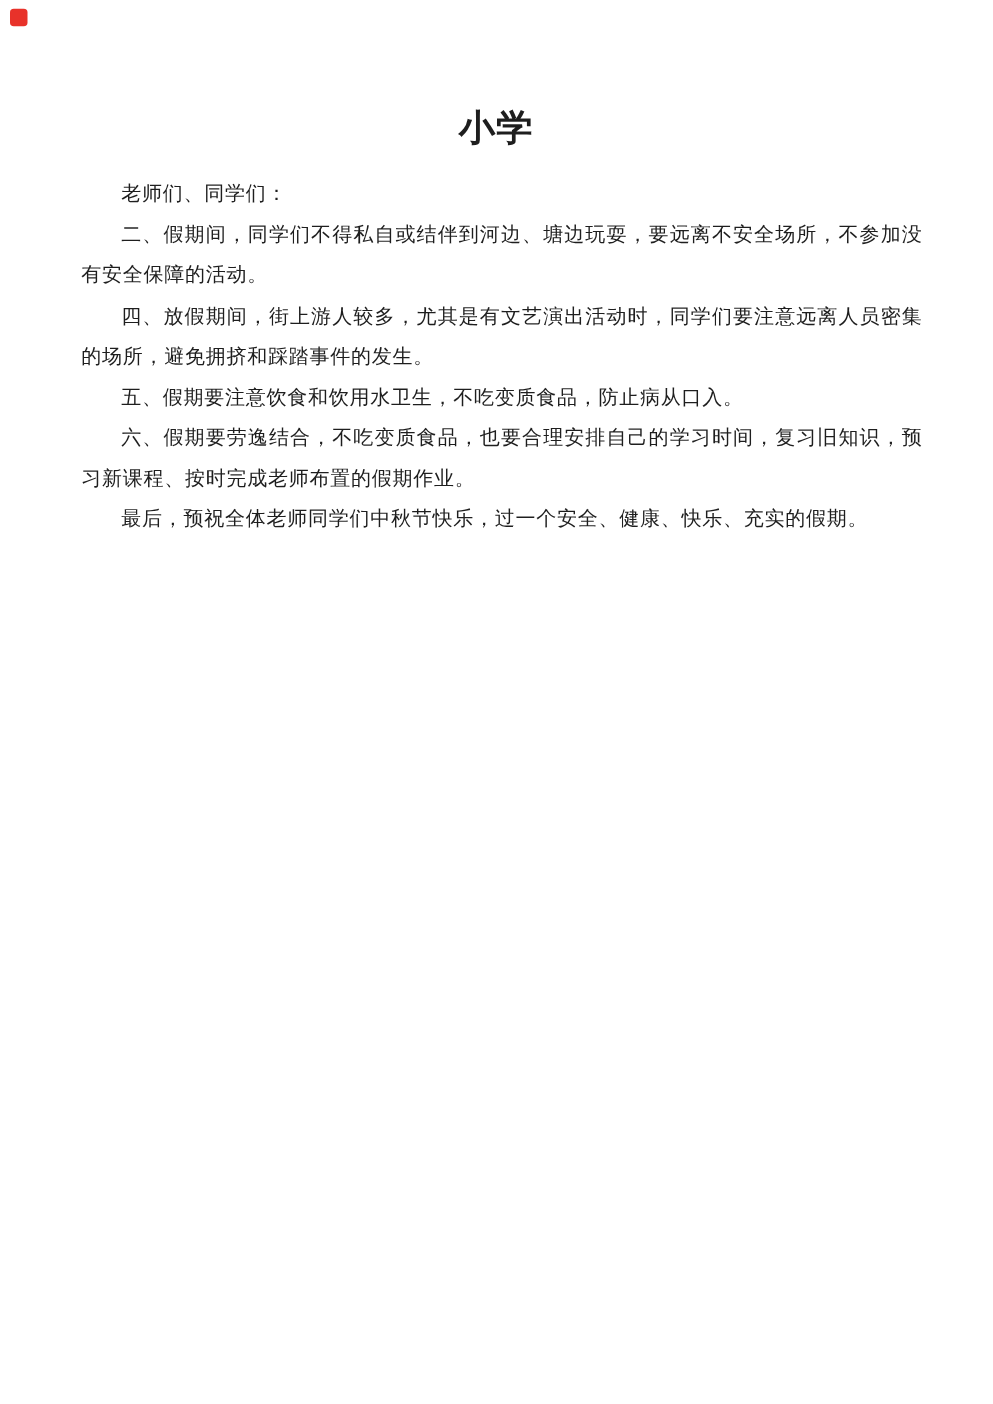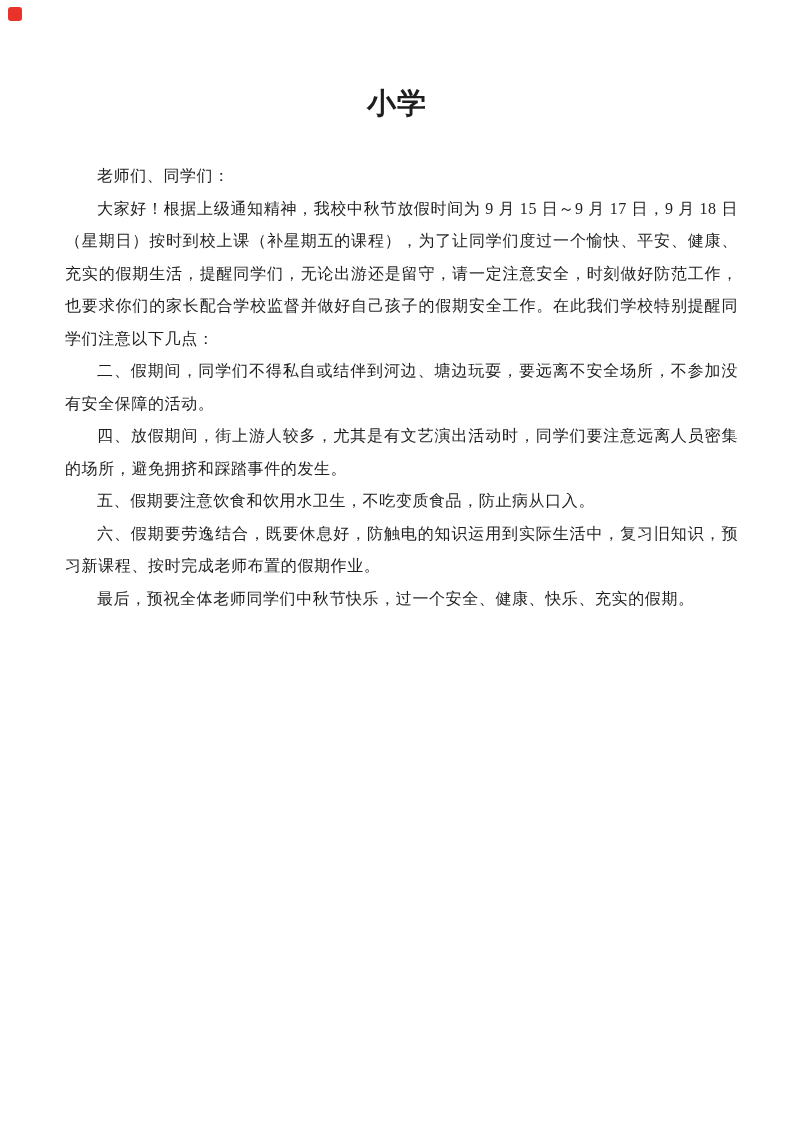--- a/index.html
+++ b/index.html
@@ -29,21 +29,21 @@
     padding-top: 82px;
     text-align: center;
   }
   .title-line {
     font-size: 29px;
     line-height: 42px;
     font-weight: bold;
     letter-spacing: 1px;
   }
   .doc-body {
-    margin: 36px 56px 0 65px;
+    margin: 16px 56px 0 65px;
   }
   .doc-body p {
     margin: 0;
     padding: 0;
     font-size: 16px;
     line-height: 32.5px;
     letter-spacing: 0.6px;
     text-indent: 2em;
     text-align: justify;
     text-justify: inter-ideograph;
@@ -54,20 +54,19 @@
 
 <div class="page" style="background: rgb(255, 255, 255); color: rgb(30, 30, 30);">
   <div class="corner-marker" style="background: rgb(232, 50, 42);"></div>
 
   <div class="title-block">
     <div class="title-line">小学</div>
   </div>
 
   <div class="doc-body">
       <p>老师们、同学们：</p>
-      <p>大家好！根据上级通知精神，我校中秋节放假时间为 9 月 15 日～9 月 17 日，9 月 18 日（星期日）按时到校上课（补星期五的课程），为了让同学们度过一个愉快、平安、健康、充实的假期生活，提醒同学们，无论出游还是留守，请一定注意安全，时刻做好防范工作，也要求你们的家长配合学校监督并做好自己孩子的假期安全工作。在此我们学校特别提醒同学们注意以下几点：</p>
       <p>二、假期间，同学们不得私自或结伴到河边、塘边玩耍，要远离不安全场所，不参加没有安全保障的活动。</p>
       <p>四、放假期间，街上游人较多，尤其是有文艺演出活动时，同学们要注意远离人员密集的场所，避免拥挤和踩踏事件的发生。</p>
       <p>五、假期要注意饮食和饮用水卫生，不吃变质食品，防止病从口入。</p>
-      <p>六、假期要劳逸结合，既要休息好，防触电的知识运用到实际生活中，复习旧知识，预习新课程、按时完成老师布置的假期作业。</p>
+      <p>六、假期要劳逸结合，不吃变质食品，也要合理安排自己的学习时间，复习旧知识，预习新课程、按时完成老师布置的假期作业。</p>
       <p>最后，预祝全体老师同学们中秋节快乐，过一个安全、健康、快乐、充实的假期。</p>
     </div>
 </div>
 
 </body></html>

